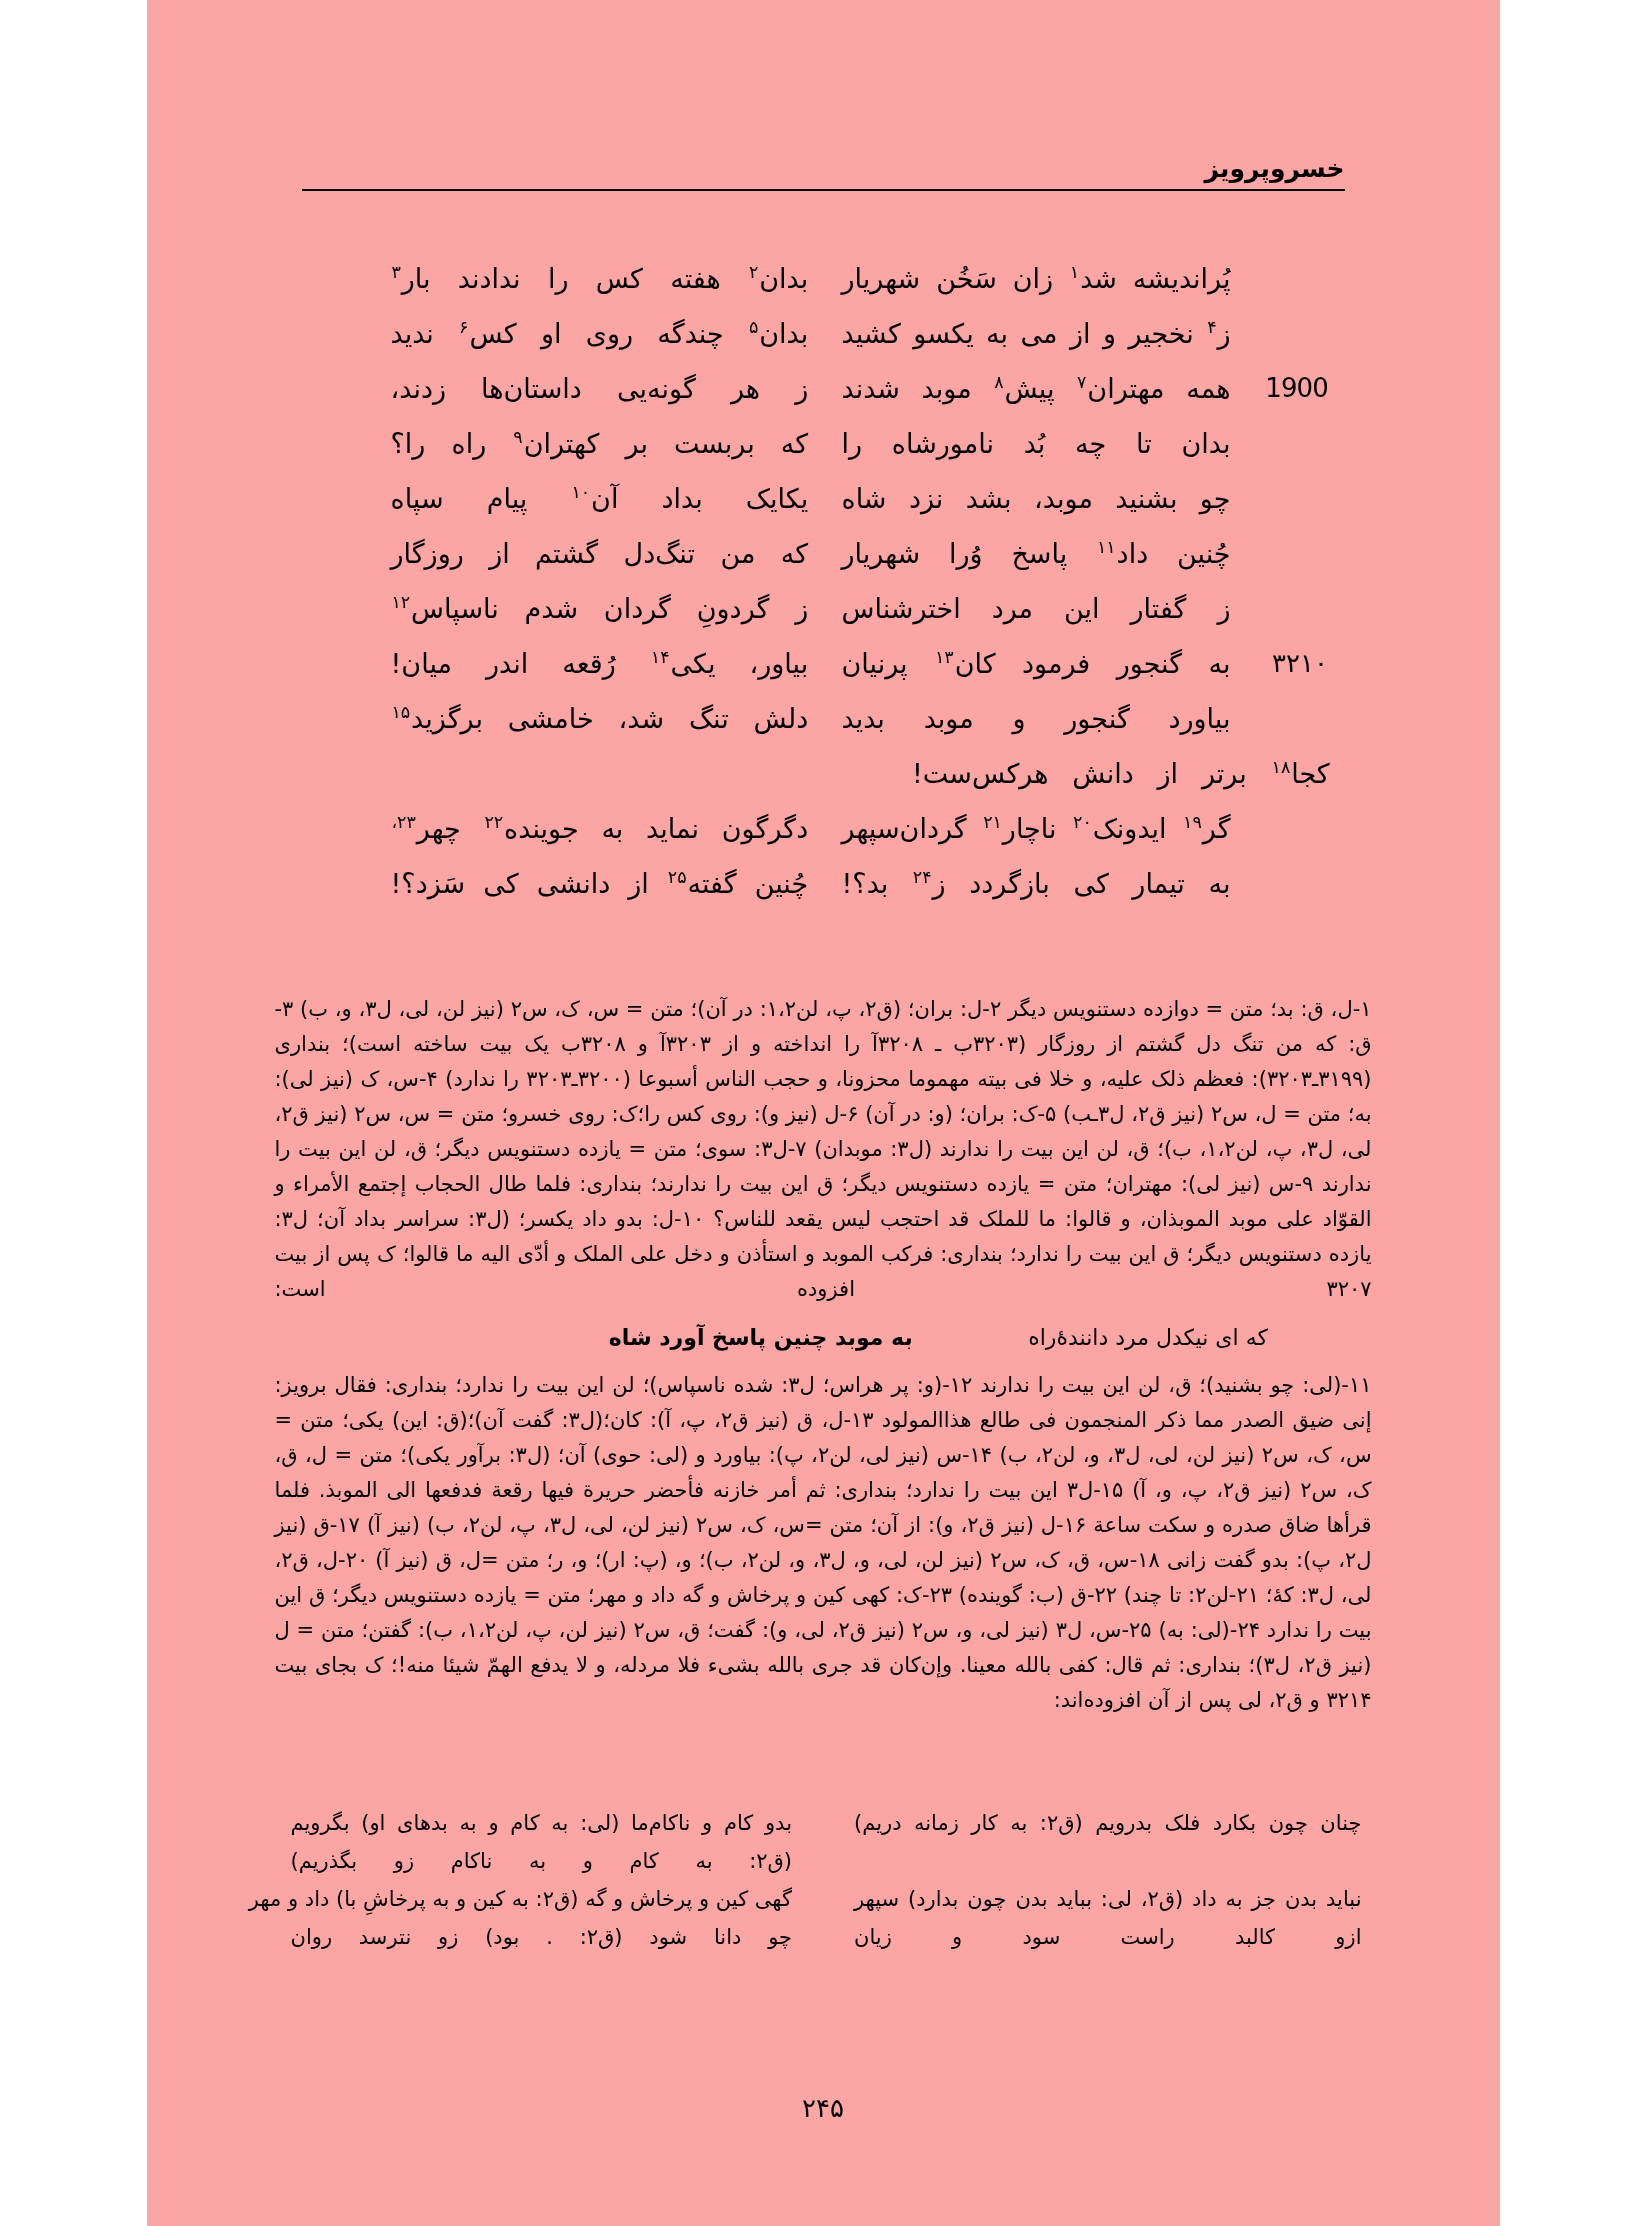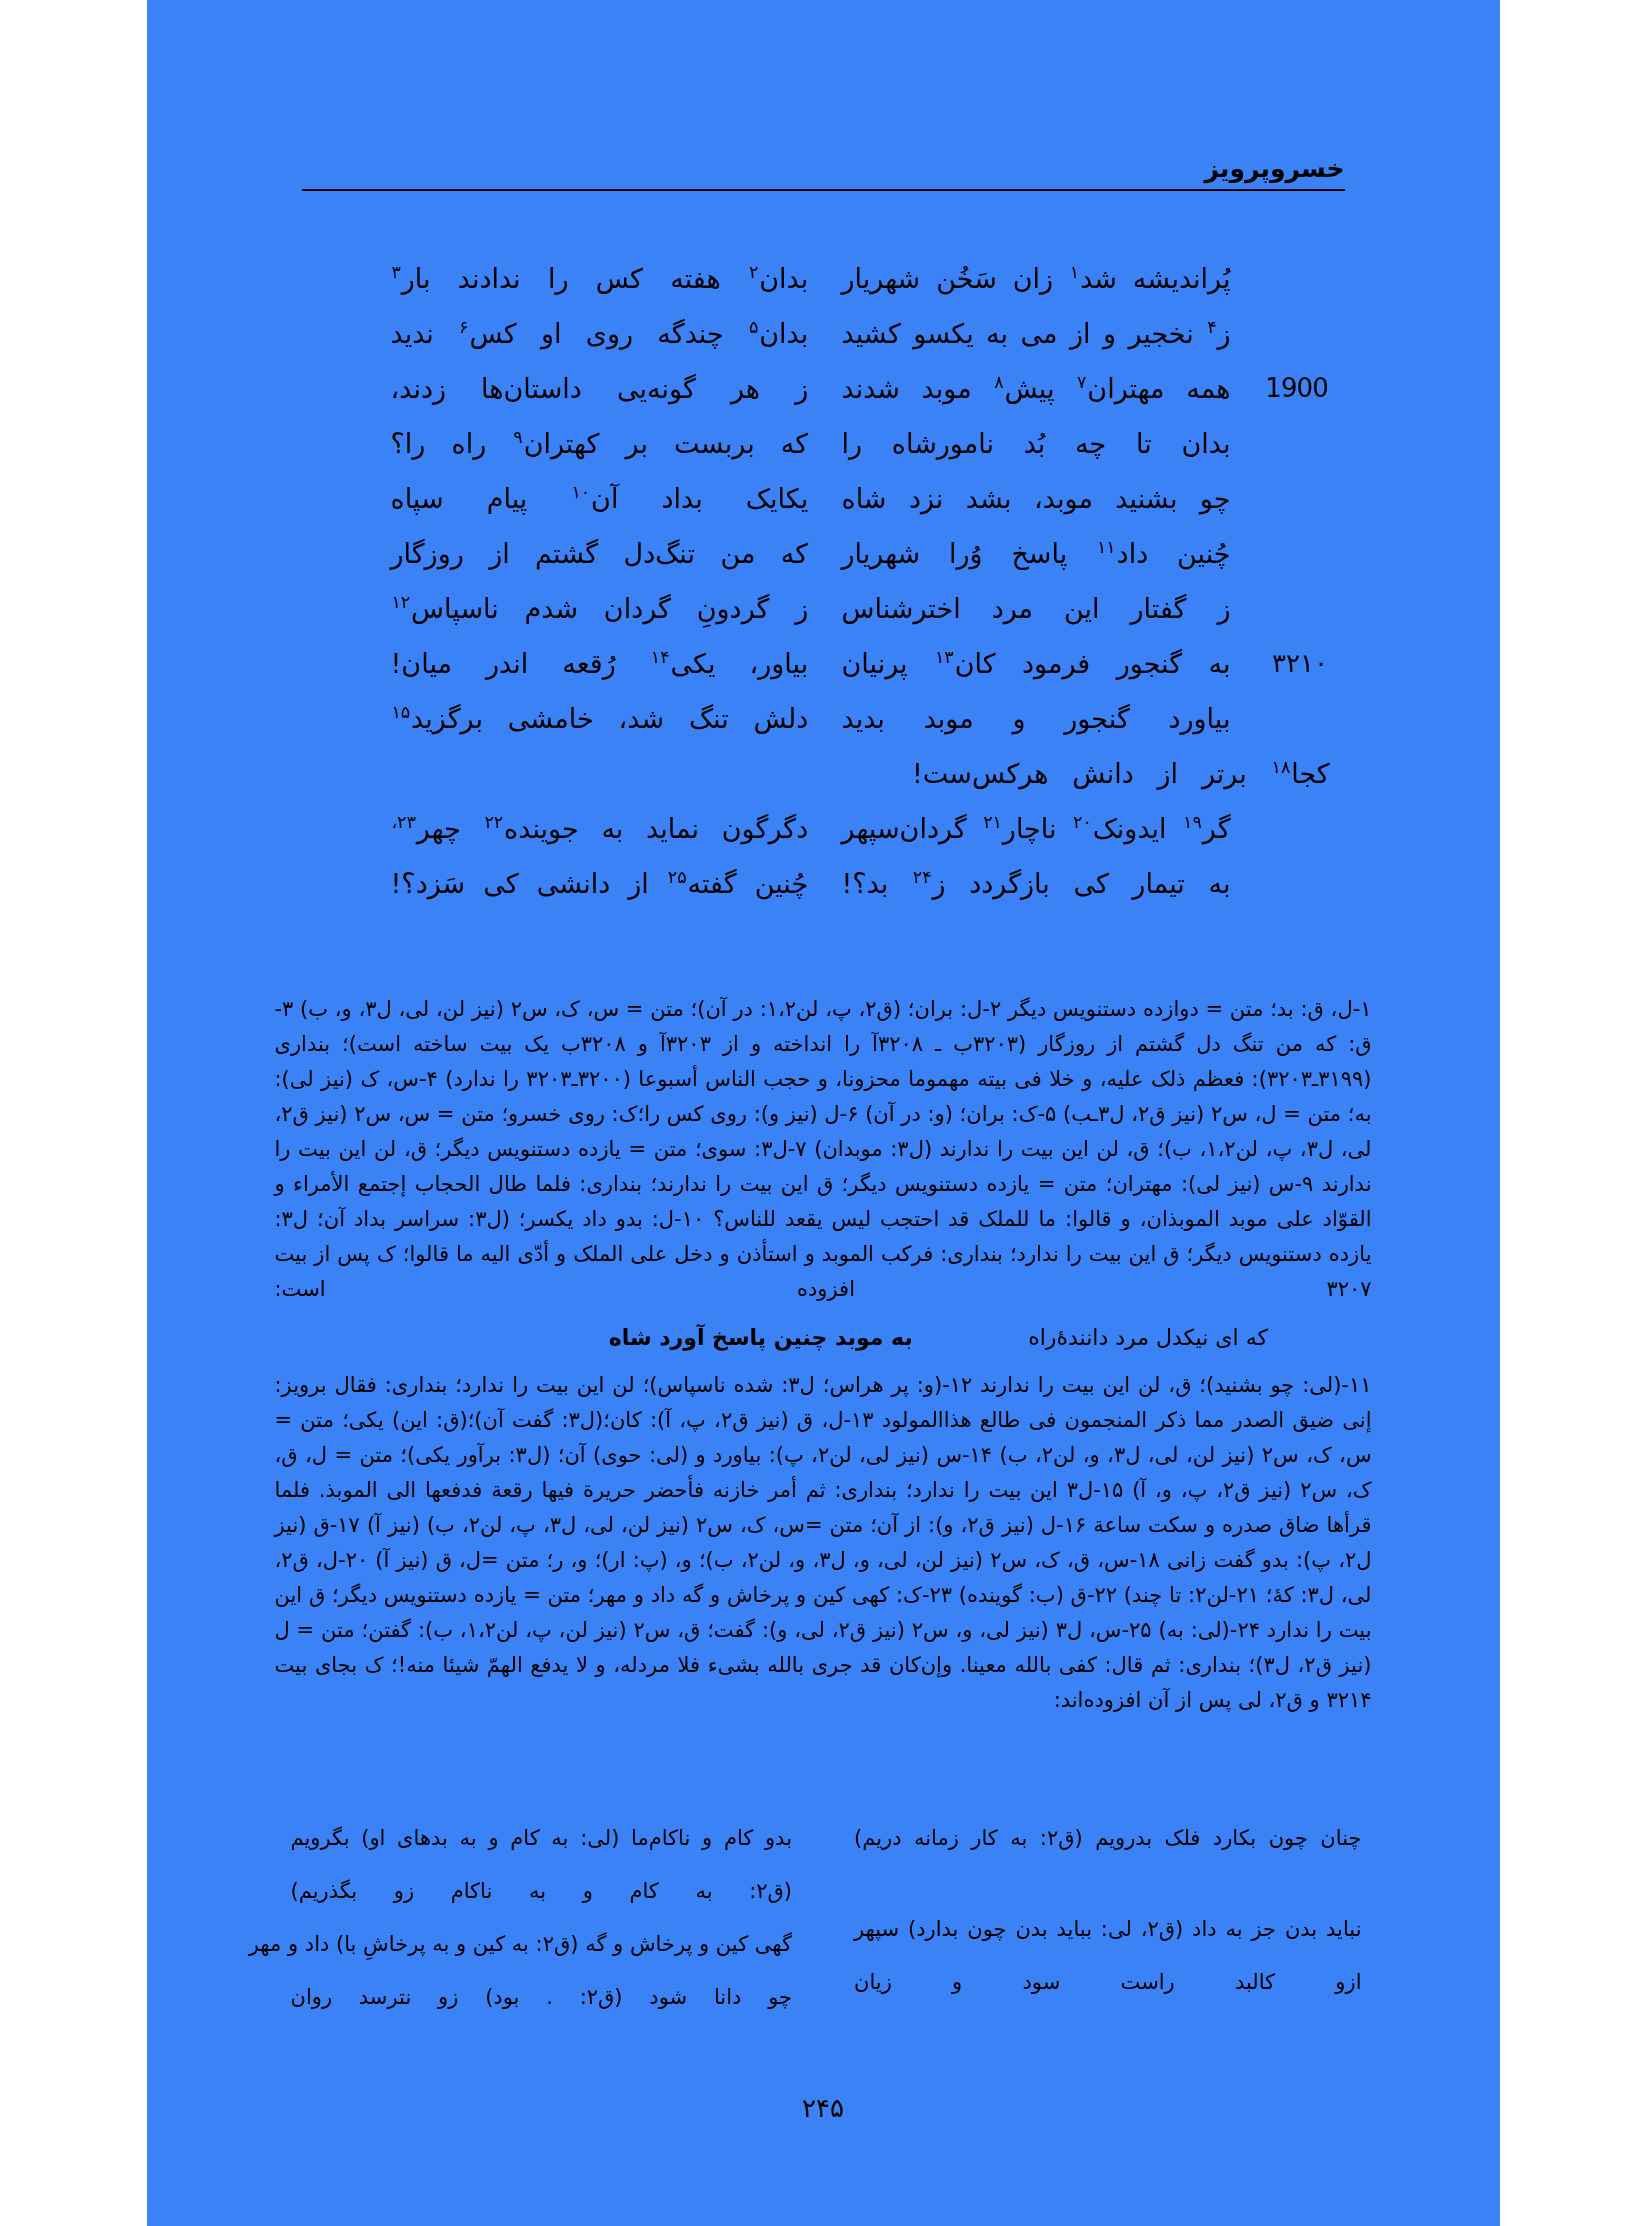--- a/index.html
+++ b/index.html
@@ -10,21 +10,21 @@
   }
   body {
     font-family: "DejaVu Sans", "Liberation Sans", sans-serif;
     color: #000000;
   }
   .page {
     position: relative;
     width: 1353px;
     height: 2226px;
     margin: 0 auto;
-    background: #3b82f6;
+    background: #fca5a5;
     overflow: hidden;
     direction: rtl;
   }
 
   
   .runhead-wrap {
     position: absolute;
     top: 155px;
     right: 155px;
     left: 155px;
@@ -163,21 +163,20 @@
   }
   .bcol.left-col {
     padding-left: 28px;
     padding-right: 31px;
   }
   .bline {
     white-space: nowrap;
     text-align: justify;
     text-align-last: justify;
     direction: rtl;
-    margin-top: 15px;
   }
   .bgap { height: 38px; }
 
   
   .folio {
     position: absolute;
     top: 2081px;
     left: 0;
     right: 0;
     text-align: center;

